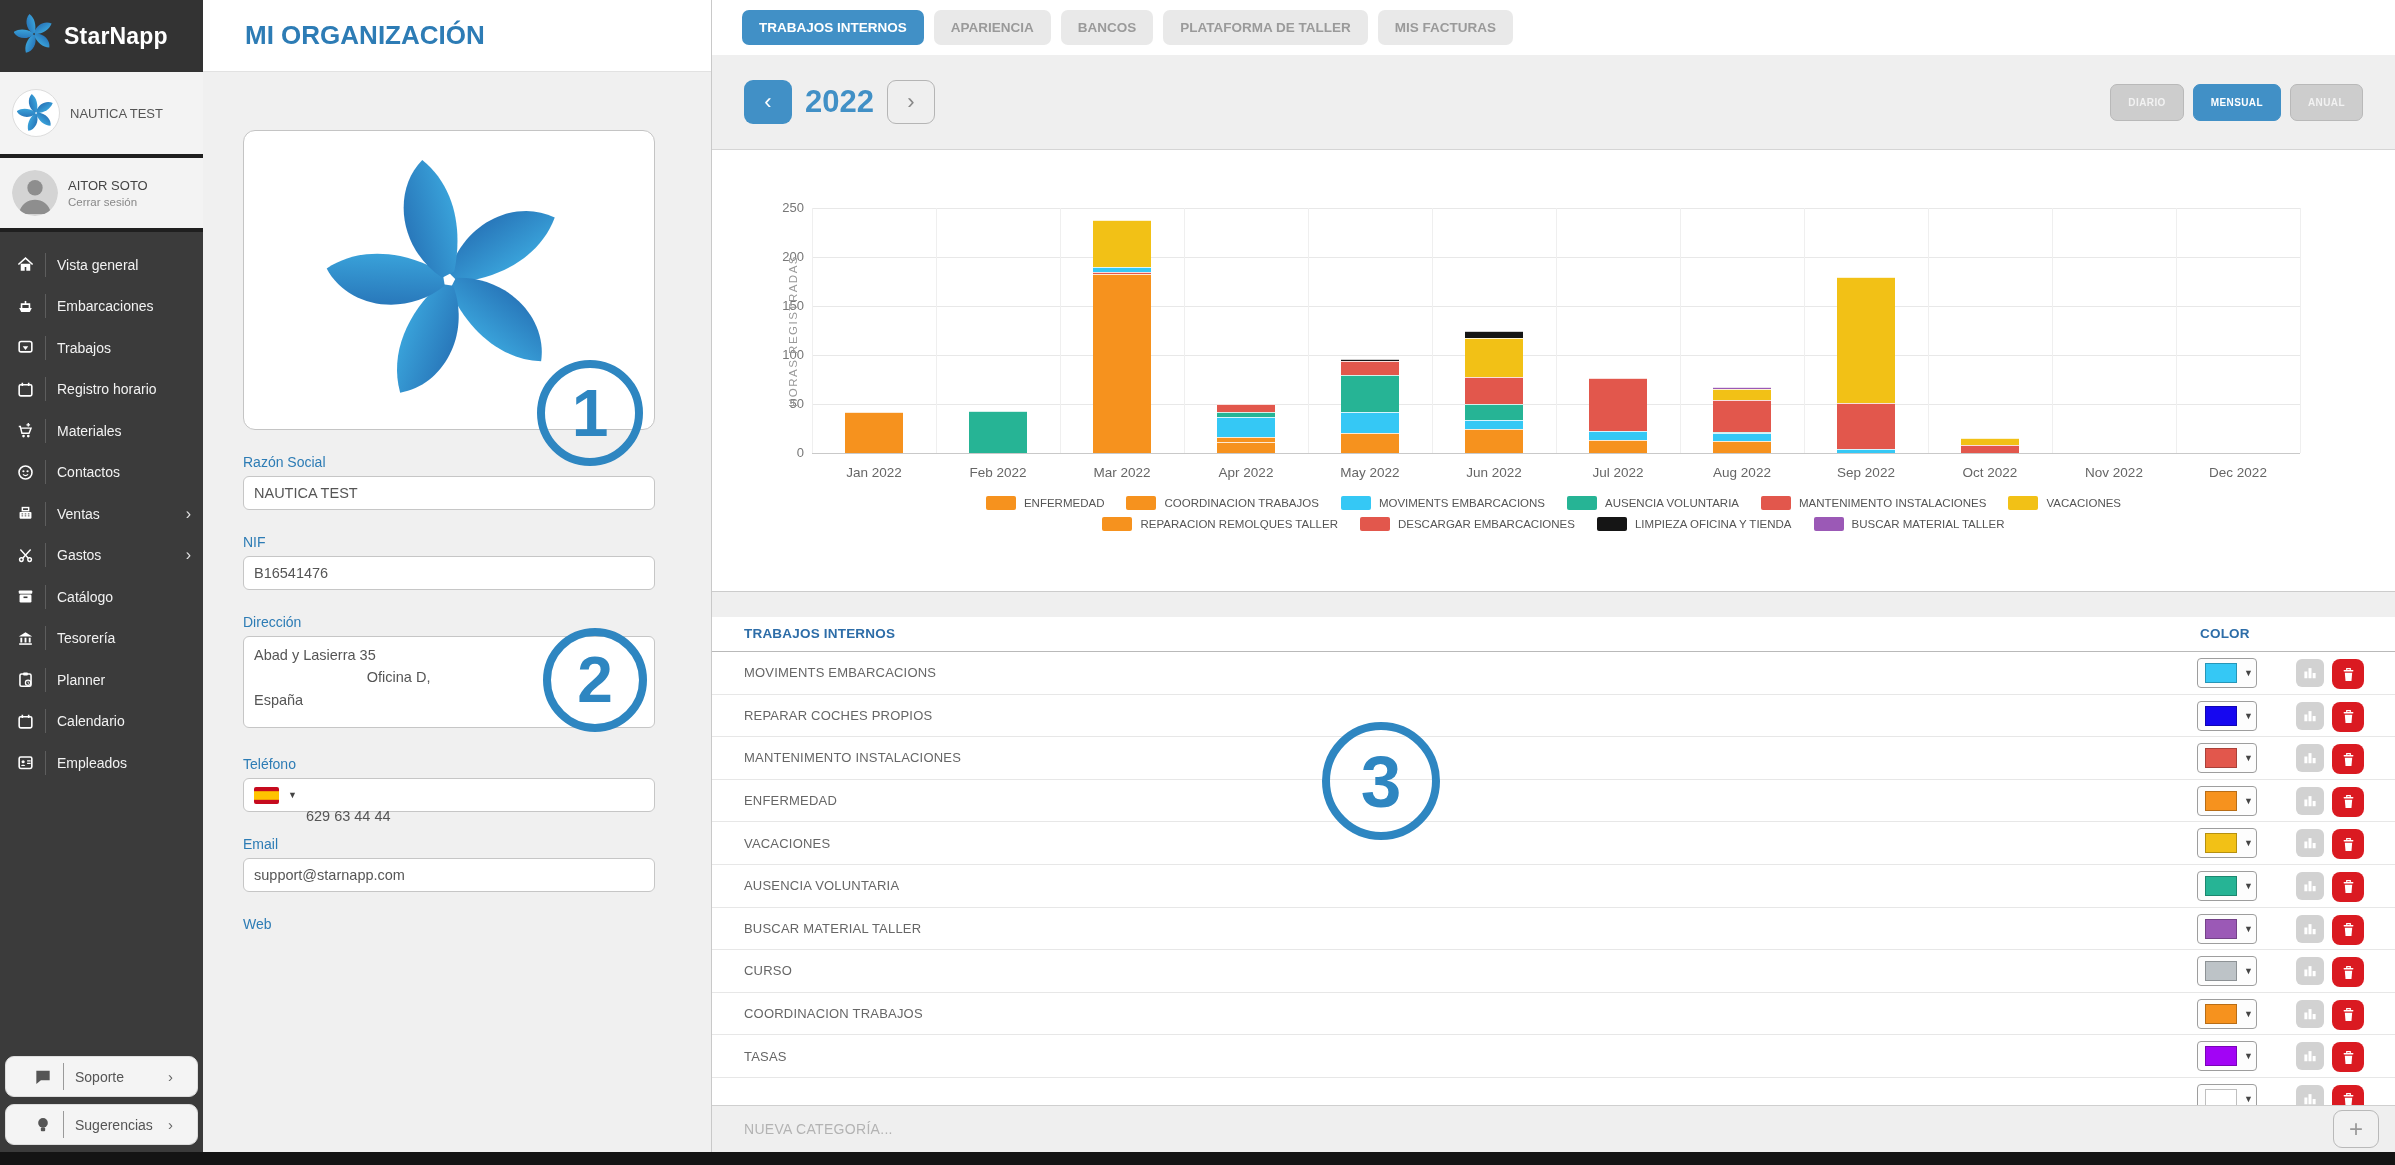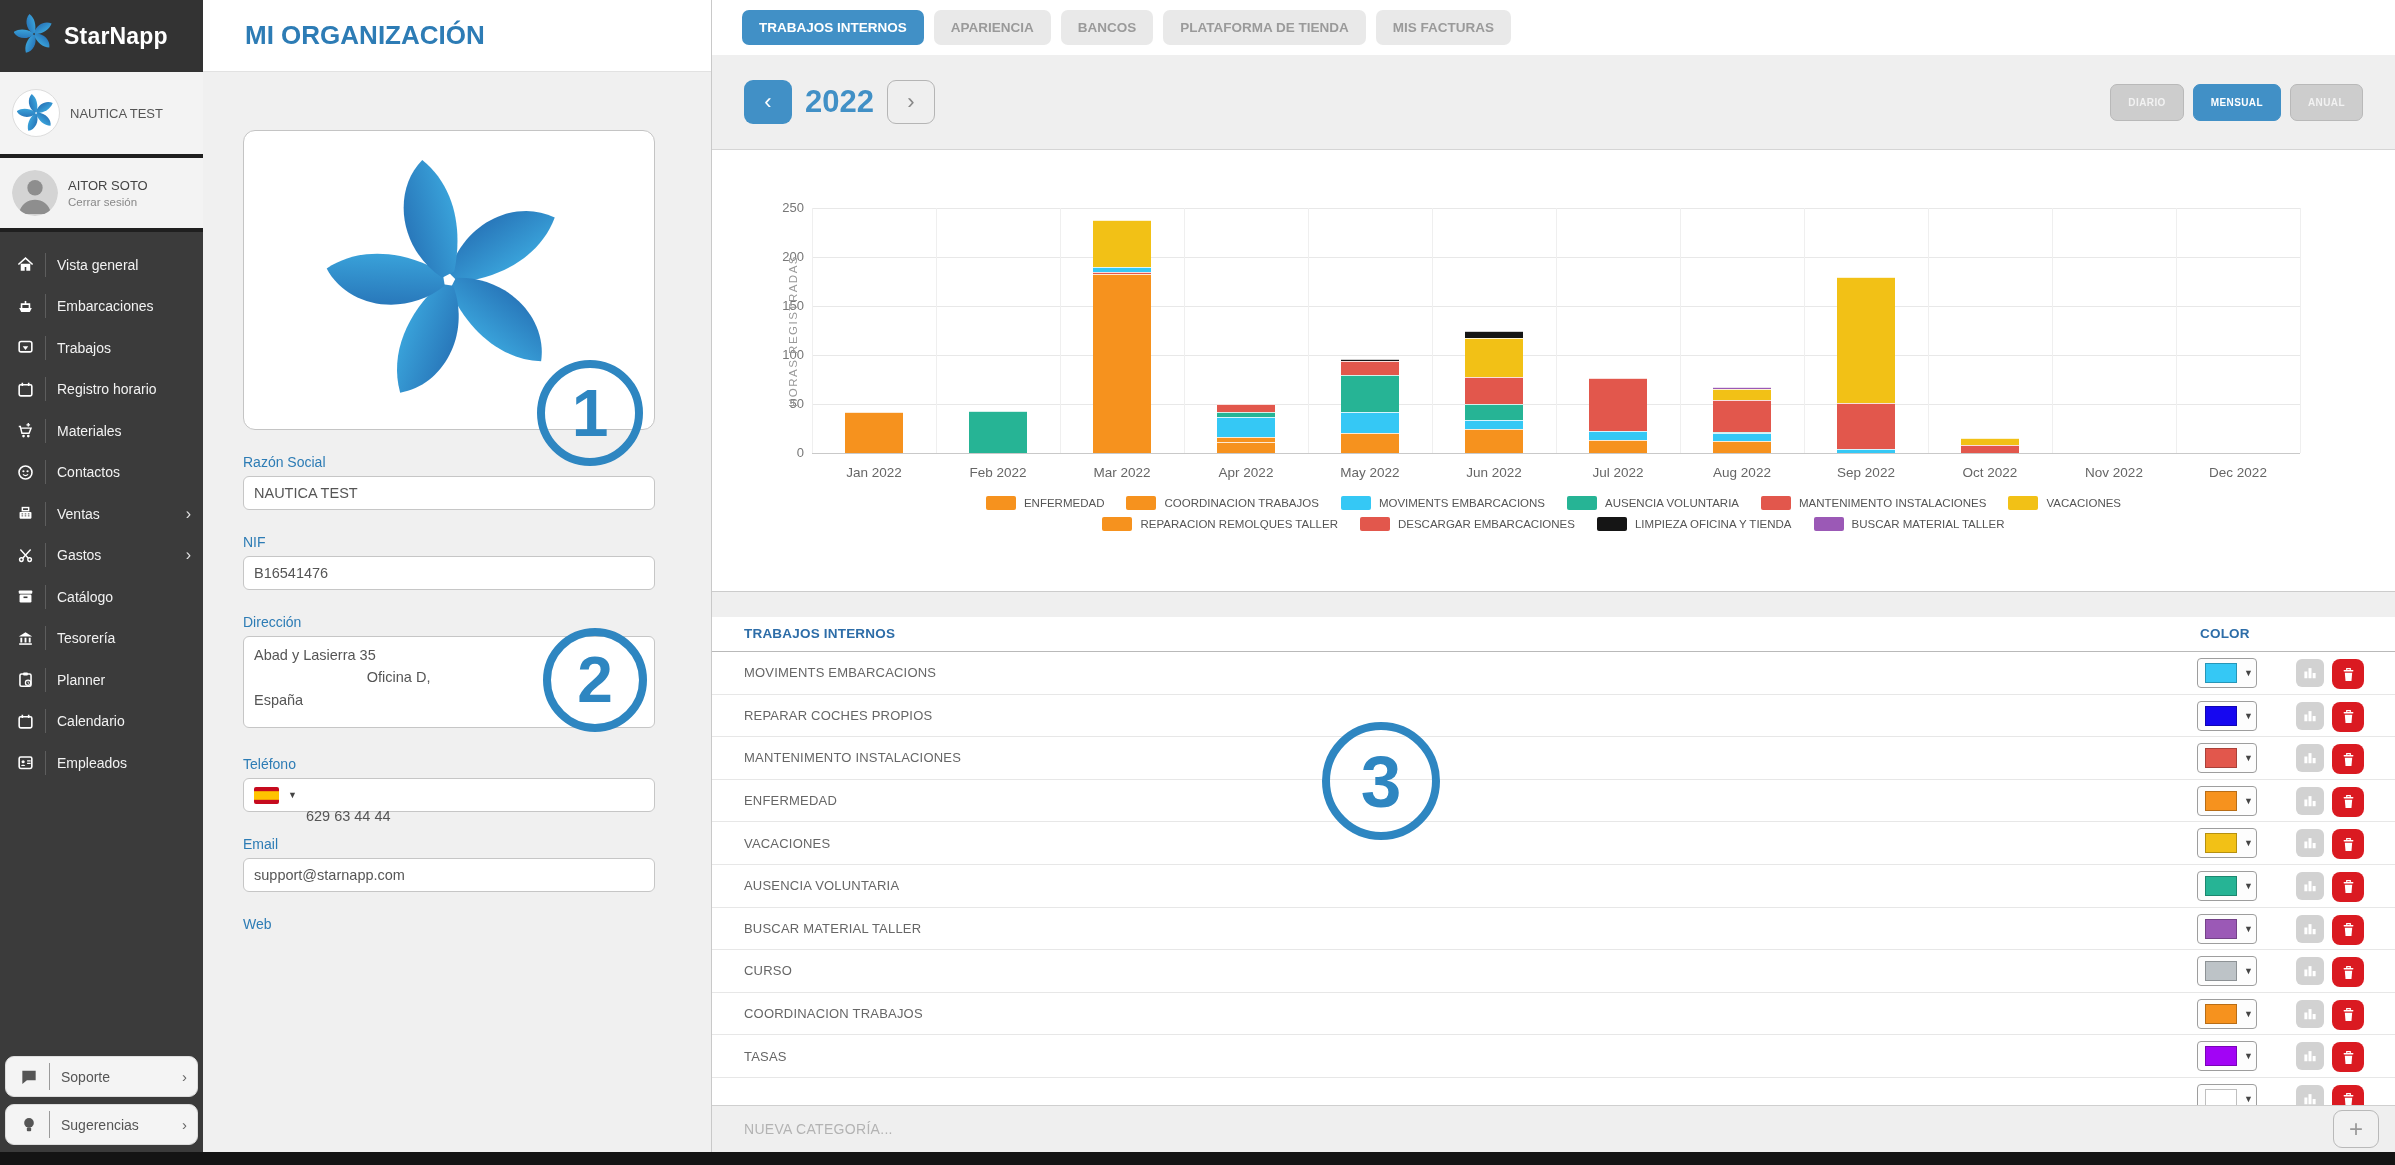--- a/index.html
+++ b/index.html
@@ -21,21 +21,21 @@
   .avatar { width:46px; height:46px; border-radius:50%; overflow:hidden; flex:none; }
   .user-name { font-size:13px; color:#444; }
   .user-logout { font-size:11.5px; color:#888; margin-top:3px; }
   nav { padding-top:12px; }
   .nav-item { display:flex; align-items:center; height:41.5px; padding:0 12px; color:#f2f2f2; font-size:14px; cursor:pointer; }
   .nav-icon { width:26px; display:flex; justify-content:center; align-items:center; }
   .nav-sep { width:1px; height:24px; background:#5d5d5d; margin:0 11px 0 7px; flex:none; }
   .nav-chevron { margin-left:auto; color:#e0e0e0; font-size:16px; }
   .side-bottom { position:absolute; left:5px; right:5px; bottom:20px; display:flex; flex-direction:column; gap:7px; }
   .side-btn { height:41px; background:#f4f4f4; border:1px solid #ddd; border-radius:9px;
-              display:flex; align-items:center; padding:0 10px; font-size:14px; color:#555; cursor:pointer; }
+              display:flex; align-items:center; padding:0 24px; font-size:14px; color:#555; cursor:pointer; }
   .side-btn .nav-sep { background:#9a9a9a; height:27px; }
   .side-btn .chev { margin-left:auto; color:#666; font-size:15px; }
 
   
   .org-panel { position:absolute; left:203px; top:0; width:509px; height:1165px;
                background:#f0f0f0; border-right:1px solid #c9c9c9; }
   .org-header { height:72px; background:#fff; border-bottom:1px solid #e2e2e2;
                 display:flex; align-items:center; padding-left:42px; }
   .org-title { color:#2d7cb5; font-size:26px; font-weight:bold; }
   .logo-card { margin:58px 0 0 40px; width:412px; height:300px; background:#fff;
@@ -383,21 +383,21 @@
   <div class="field">
     <label>Web</label>
   </div>
 </section>
 
 <section class="main">
   <div class="tabs-row" id="tabs">
       <div class="tab active">TRABAJOS INTERNOS</div>
       <div class="tab">APARIENCIA</div>
       <div class="tab">BANCOS</div>
-      <div class="tab">PLATAFORMA DE TIENDA</div>
+      <div class="tab">PLATAFORMA DE TALLER</div>
       <div class="tab">MIS FACTURAS</div>
     </div>
 
   <div class="toolbar">
     <div class="yearnav">
       <div class="nav-btn prev">‹</div>
       <div class="year">2022</div>
       <div class="nav-btn next">›</div>
     </div>
     <div class="periods" id="periods">

